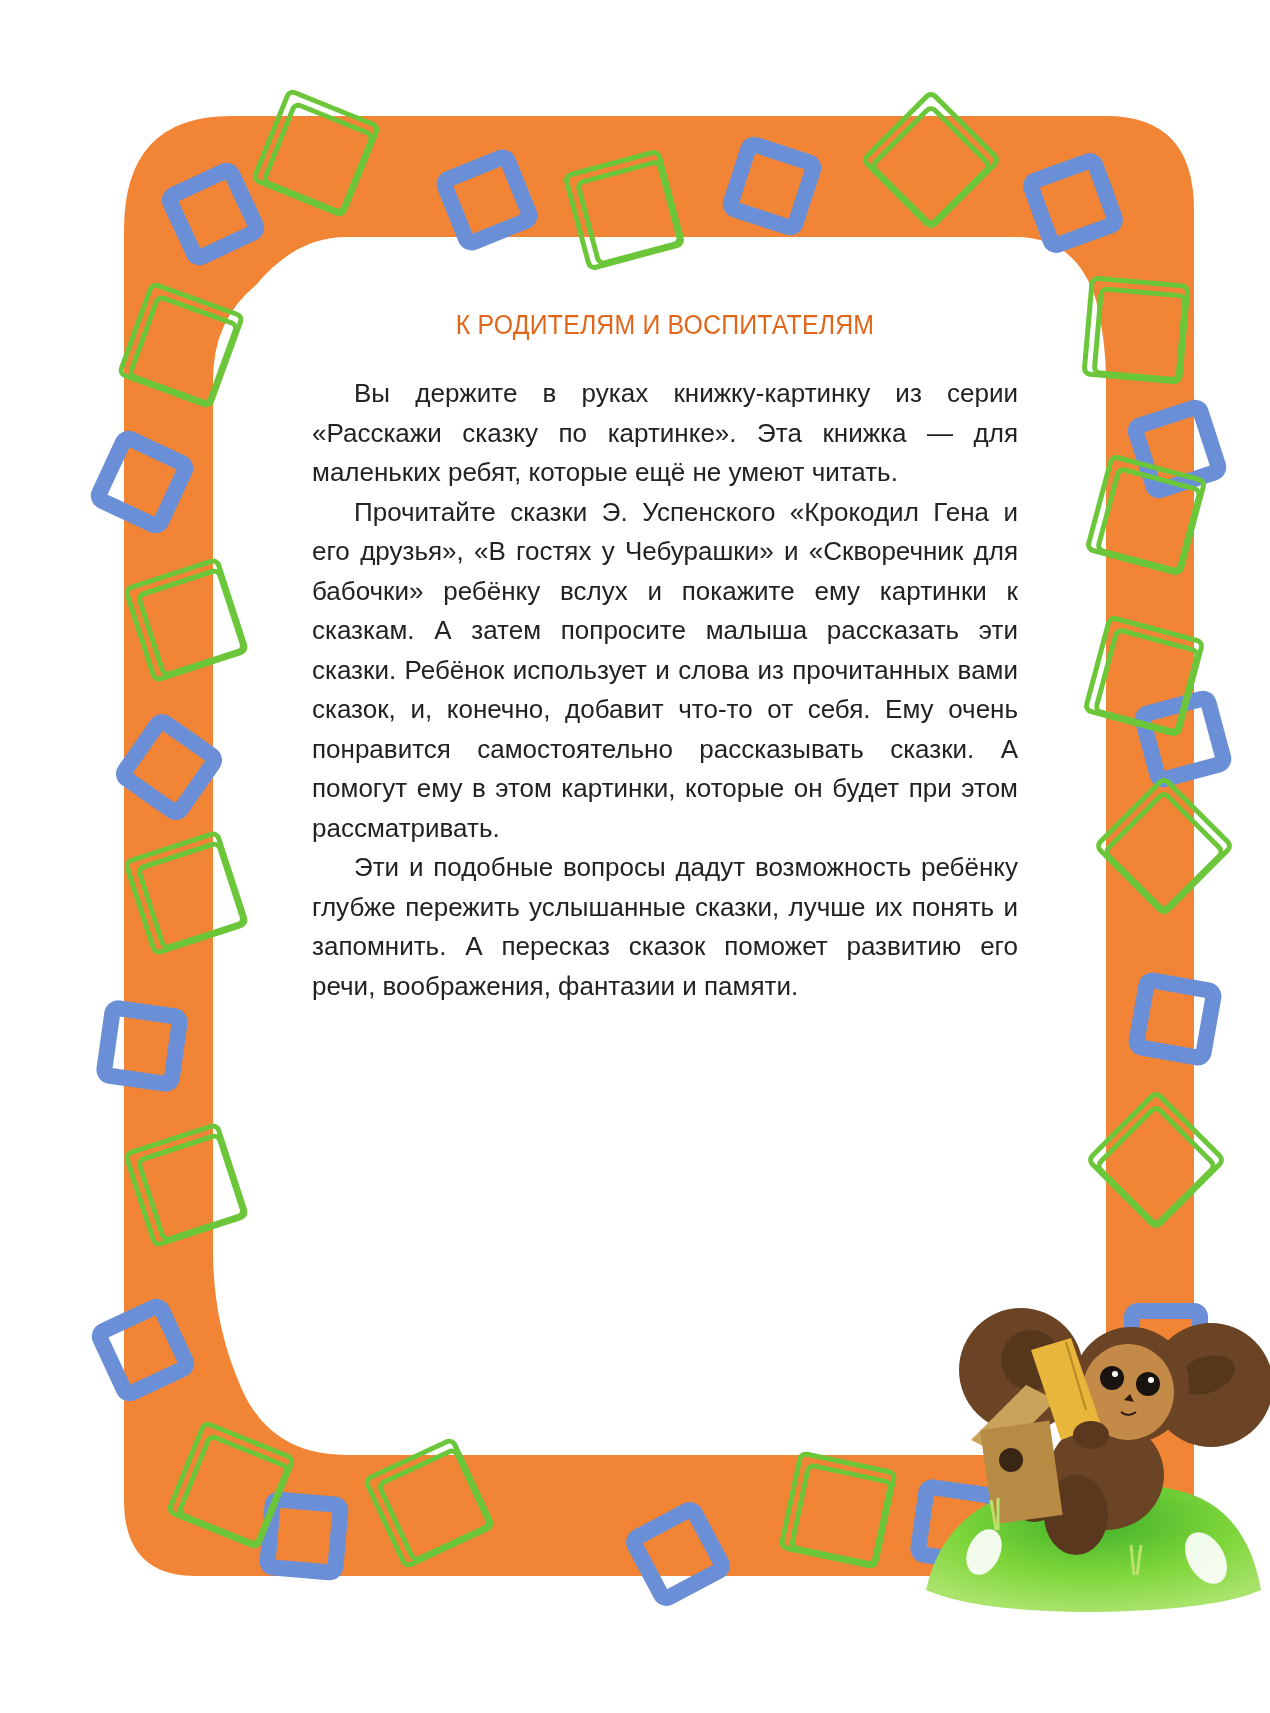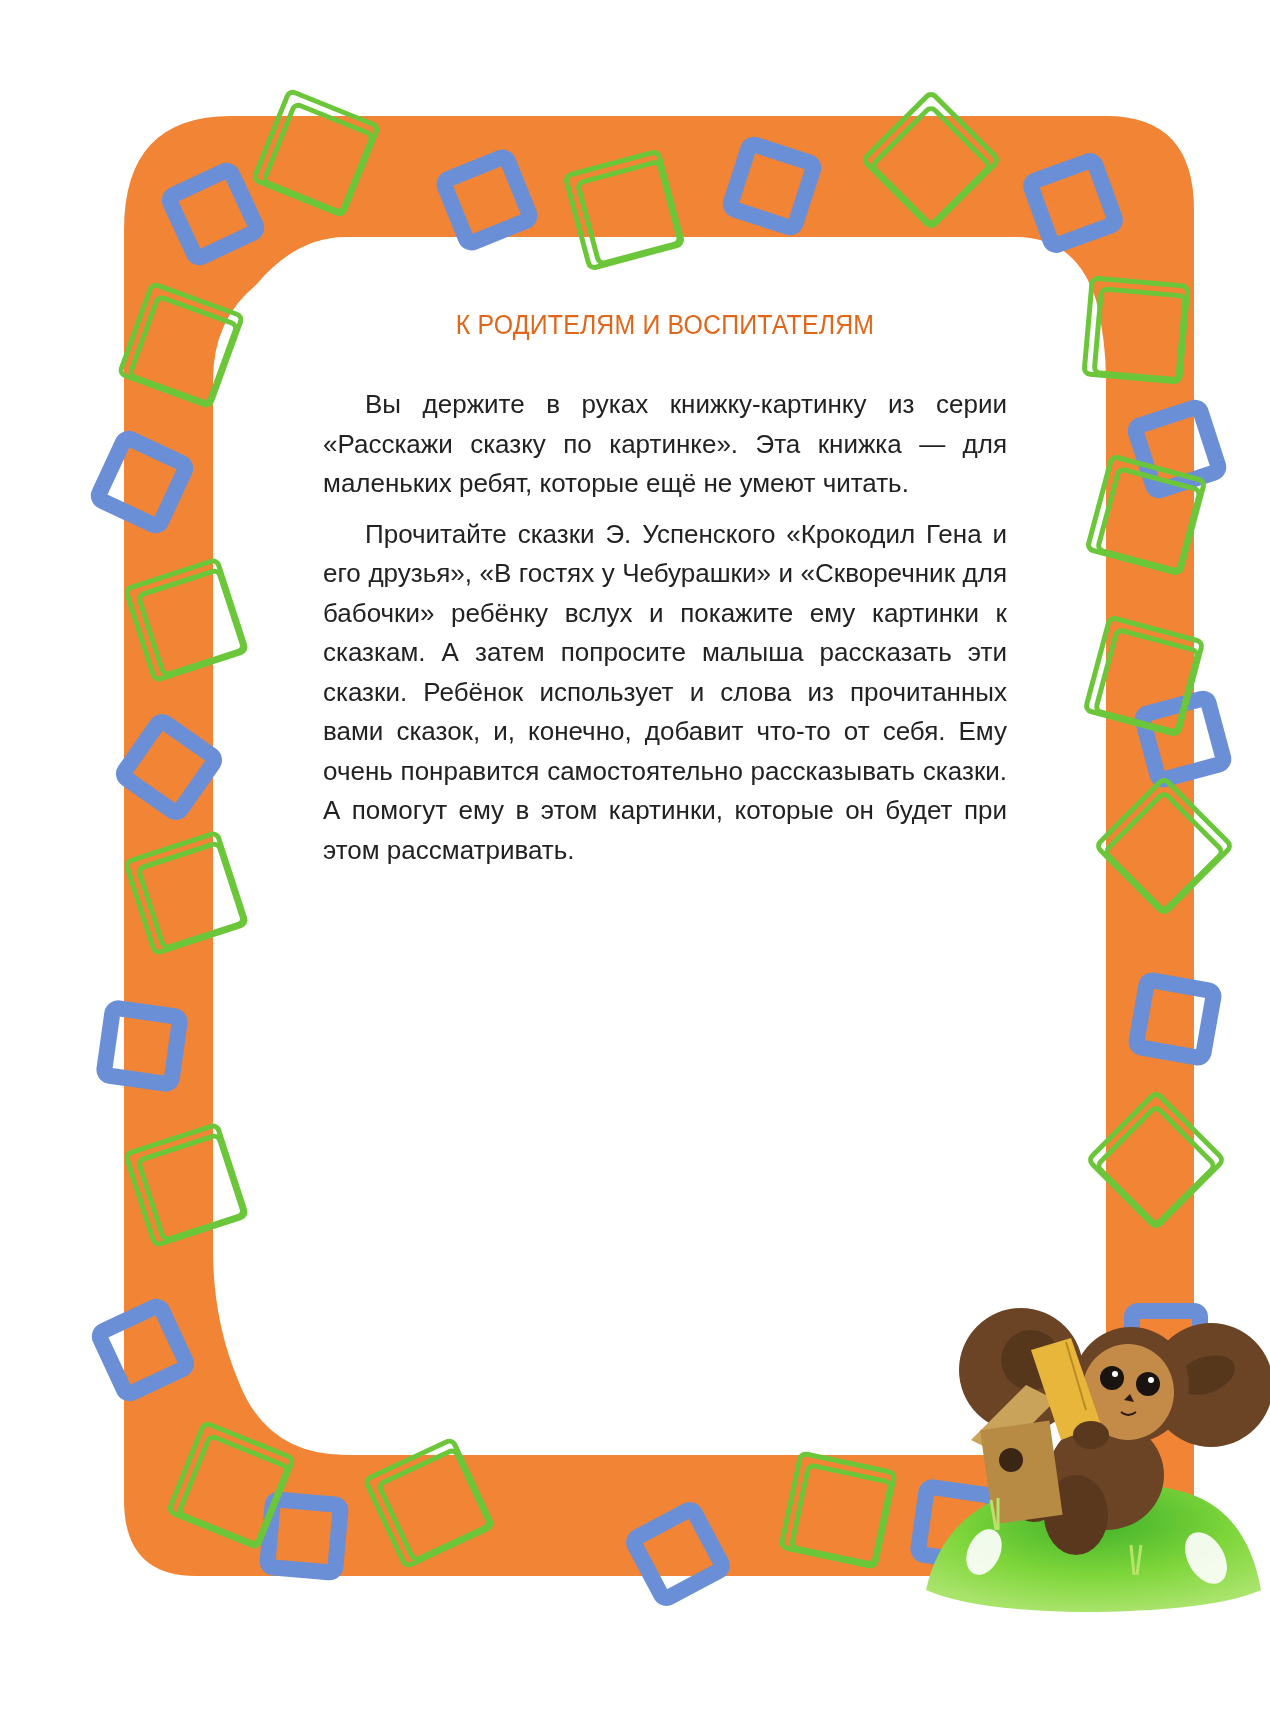--- a/index.html
+++ b/index.html
@@ -15,21 +15,21 @@
     line-height: 34px;
     transform: scaleX(0.92);
   }
   .body-text {
     position: absolute; left: 296px; top: 374px; width: 706px;
     font-family: "Liberation Sans", sans-serif;
     font-size: 26px; line-height: 39.5px;
     color: #222222;
     text-align: justify;
   }
-  .body-text p { margin: 11px; text-indent: 42px; text-align: justify; text-align-last: left; }
+  .body-text p { margin: 0; text-indent: 42px; text-align: justify; text-align-last: left; }
   .illustration { position: absolute; left: 900px; top: 1290px; width: 370px; height: 330px; }
 </style>
 </head>
 <body>
 
 <div class="page">
 
   <svg class="frame-svg" viewBox="0 0 1270 1713" xmlns="http://www.w3.org/2000/svg">
 
     <path fill="#F28535" fill-rule="evenodd" d="M 215 116 L 1090 116 Q 1178 116 1178 210 L 1178 1500 Q 1178 1576 1100 1576 L 180 1576 Q 108 1576 108 1500 L 108 230 Q 108 116 215 116 Z
@@ -115,20 +115,21 @@
           <rect x="-38" y="-38" width="84" height="84" rx="6"></rect>
         </g>
     </g>
   </svg>
 
   <div class="title">К РОДИТЕЛЯМ И ВОСПИТАТЕЛЯМ</div>
 
   <div class="body-text">
     <p>Вы держите в руках книжку-картинку из серии «Расскажи сказку по картинке». Эта книжка — для маленьких ребят, которые ещё не умеют читать.</p>
     <p>Прочитайте сказки Э. Успенского «Крокодил Гена и его друзья», «В гостях у Чебурашки» и «Скворечник для бабочки» ребёнку вслух и покажите ему картинки к сказкам. А затем попросите малыша рассказать эти сказки. Ребёнок использует и слова из прочитанных вами сказок, и, конечно, добавит что-то от себя. Ему очень понравится самостоятельно рассказывать сказки. А помогут ему в этом картинки, которые он будет при этом рассматривать.</p>
+    <p>Эти и подобные вопросы дадут возможность ребёнку глубже пережить услышанные сказки, лучше их понять и запомнить. А пересказ сказок поможет развитию его речи, воображения, фантазии и памяти.</p>
   </div>
 
   <svg class="illustration" viewBox="0 0 370 330" xmlns="http://www.w3.org/2000/svg">
     <defs>
       <radialGradient id="hillGrad" cx="50%" cy="30%" r="70%">
         <stop offset="0%" stop-color="#3FB02A"></stop>
         <stop offset="60%" stop-color="#7ED63A"></stop>
         <stop offset="100%" stop-color="#A8E36A"></stop>
       </radialGradient>
     </defs>

